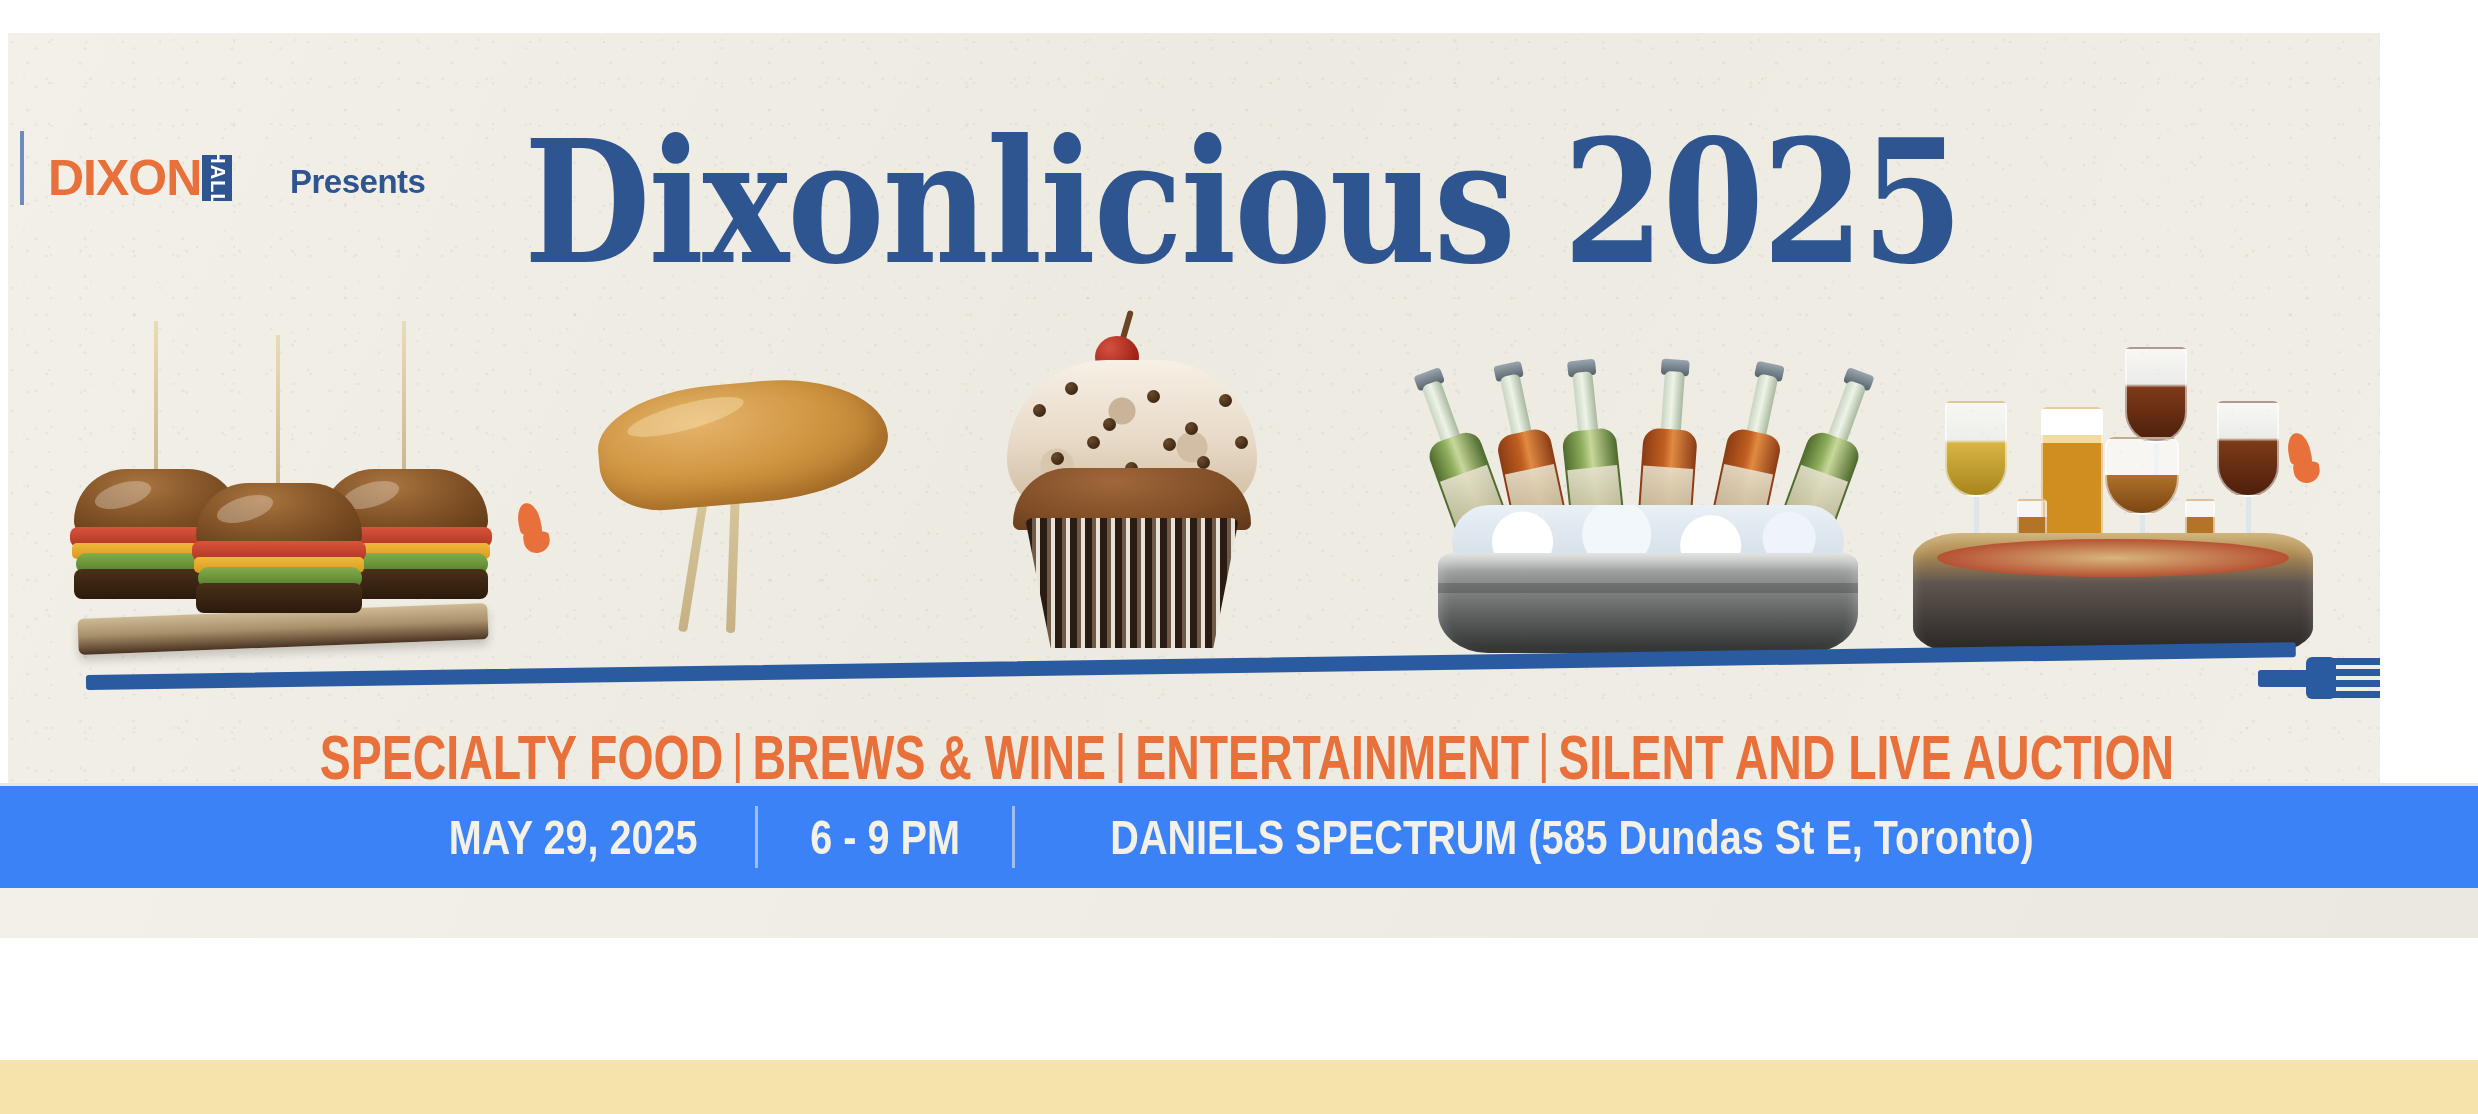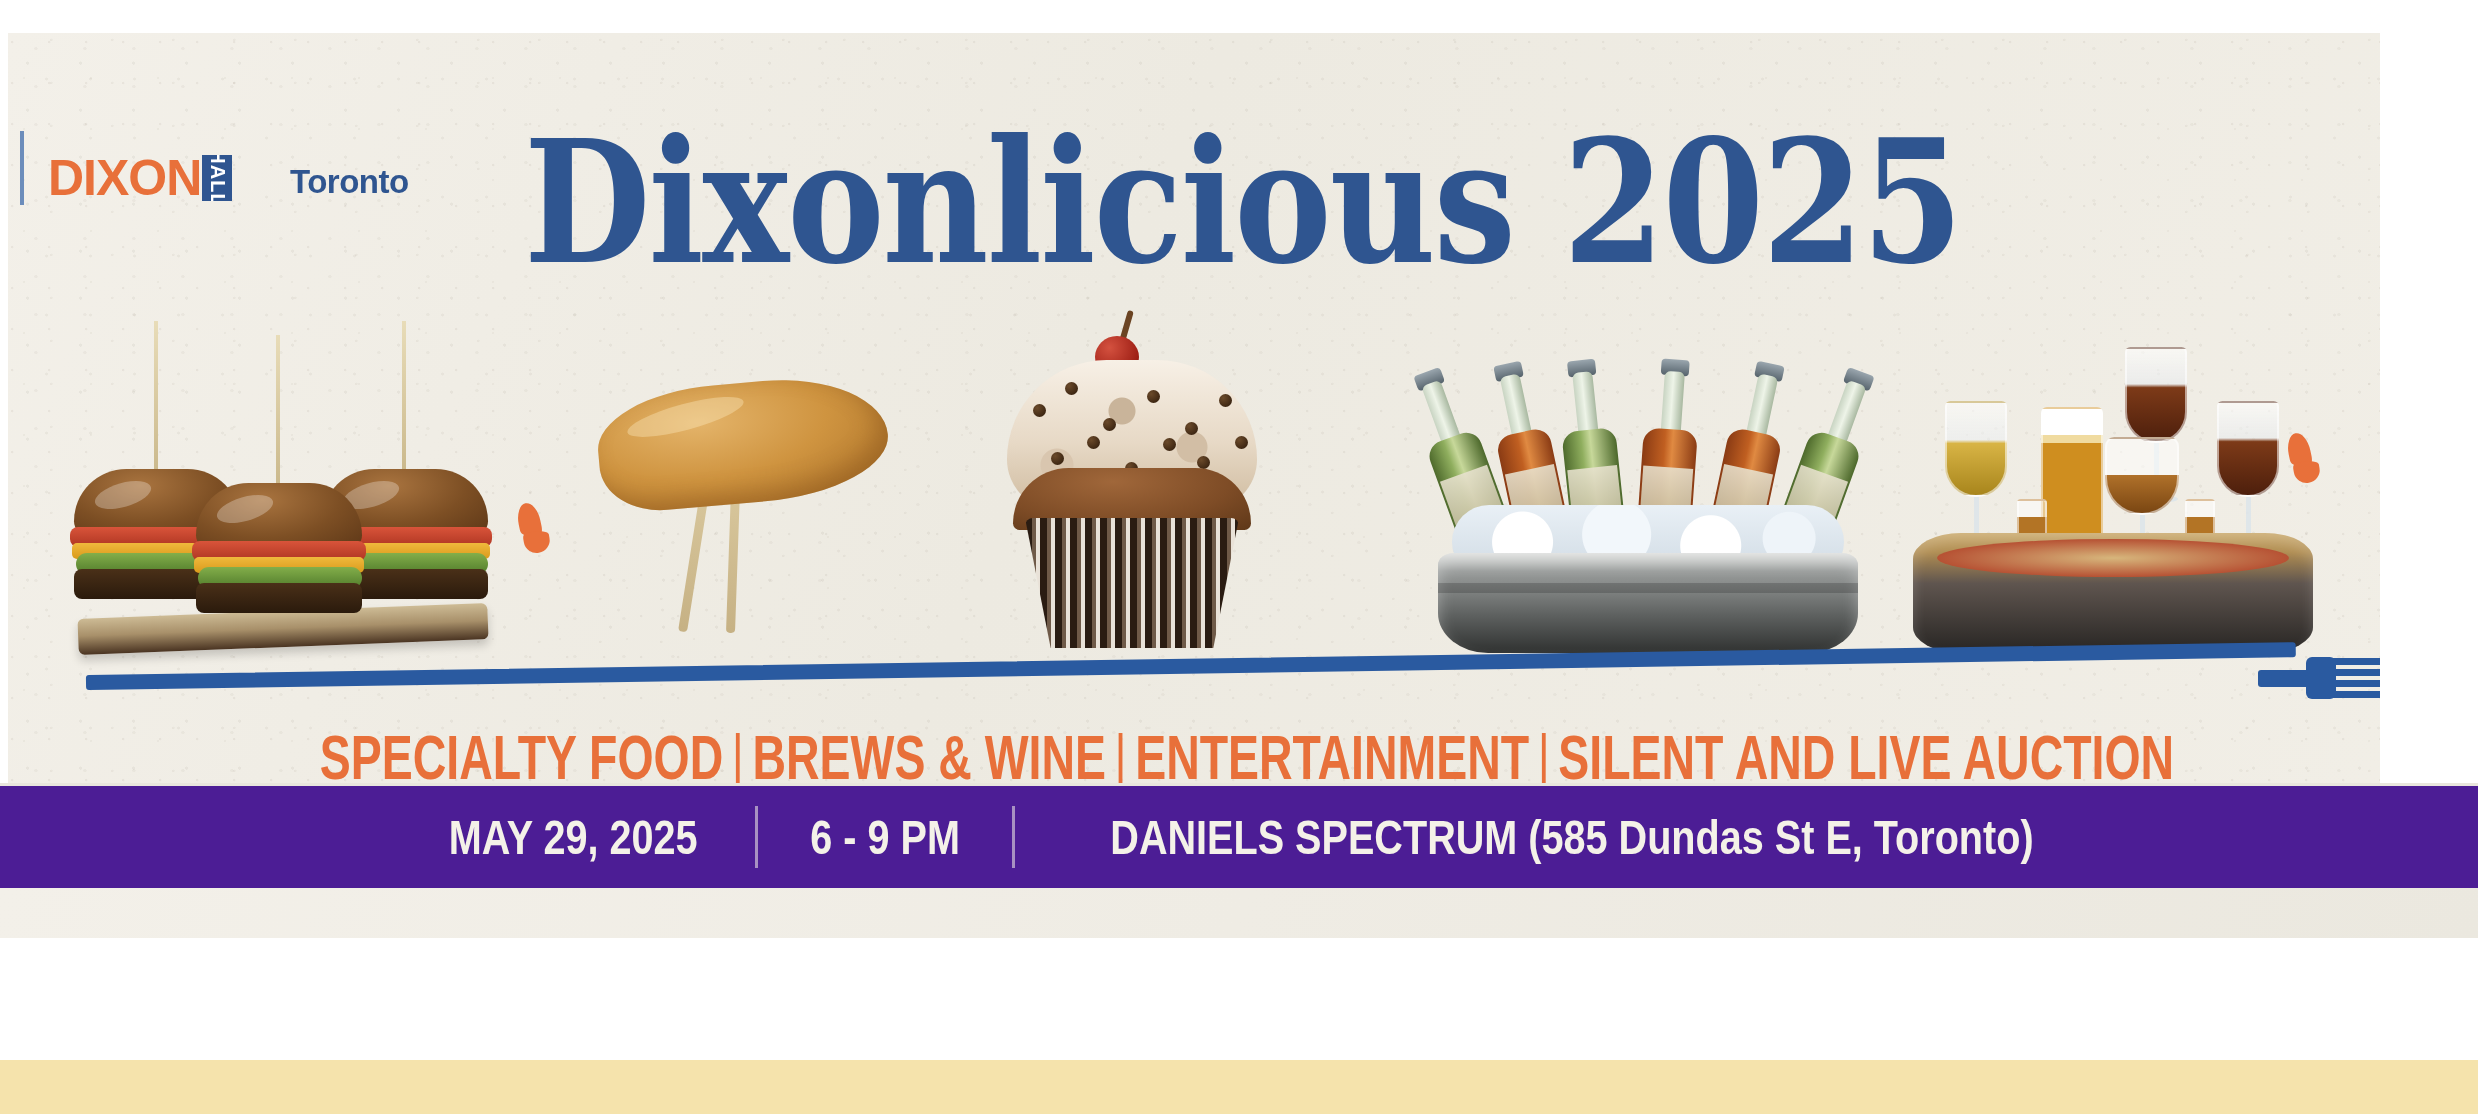--- a/index.html
+++ b/index.html
@@ -339,21 +339,21 @@
     letter-spacing: 0px;
     transform: scaleX(0.86) scaleY(1.16);
     transform-origin: center top;
     white-space: nowrap;
   }
   .tagline .sep { color: #e8703a; font-weight: 400; padding: 0 10px; }
 
   
   .infobar {
     position: absolute; left: 0; top: 783px; width: 2478px; height: 105px;
-    background: #4c1d95;
+    background: #3b82f6;
     display: flex; align-items: center; justify-content: center;
     color: #f4f1e8;
     border-top: 3px solid #e9e6dd;
     padding-left: 42px;
   }
   .infobar .seg {
     font-family: "Liberation Sans", sans-serif;
     font-weight: 700; font-size: 44px; white-space: nowrap;
     transform: scaleX(0.9) scaleY(1.1);
   }
@@ -399,21 +399,21 @@
 
   <div class="hero">
 
     <div class="logo-rule"></div>
     <div class="logo-wrap">
       <div class="logo-dixon">DIXON</div>
       <div class="logo-hall-box">
         <span>HALL</span>
       </div>
     </div>
-    <div class="presents">Toronto</div>
+    <div class="presents">Presents</div>
 
     <div class="title">Dixonlicious 2025</div>
 
     <div class="food-layer">
 
       <div class="food sliders">
         <div class="slider s1">
           <div class="pick"></div>
           <div class="bun-top"></div>
             <div class="tomato"></div>

